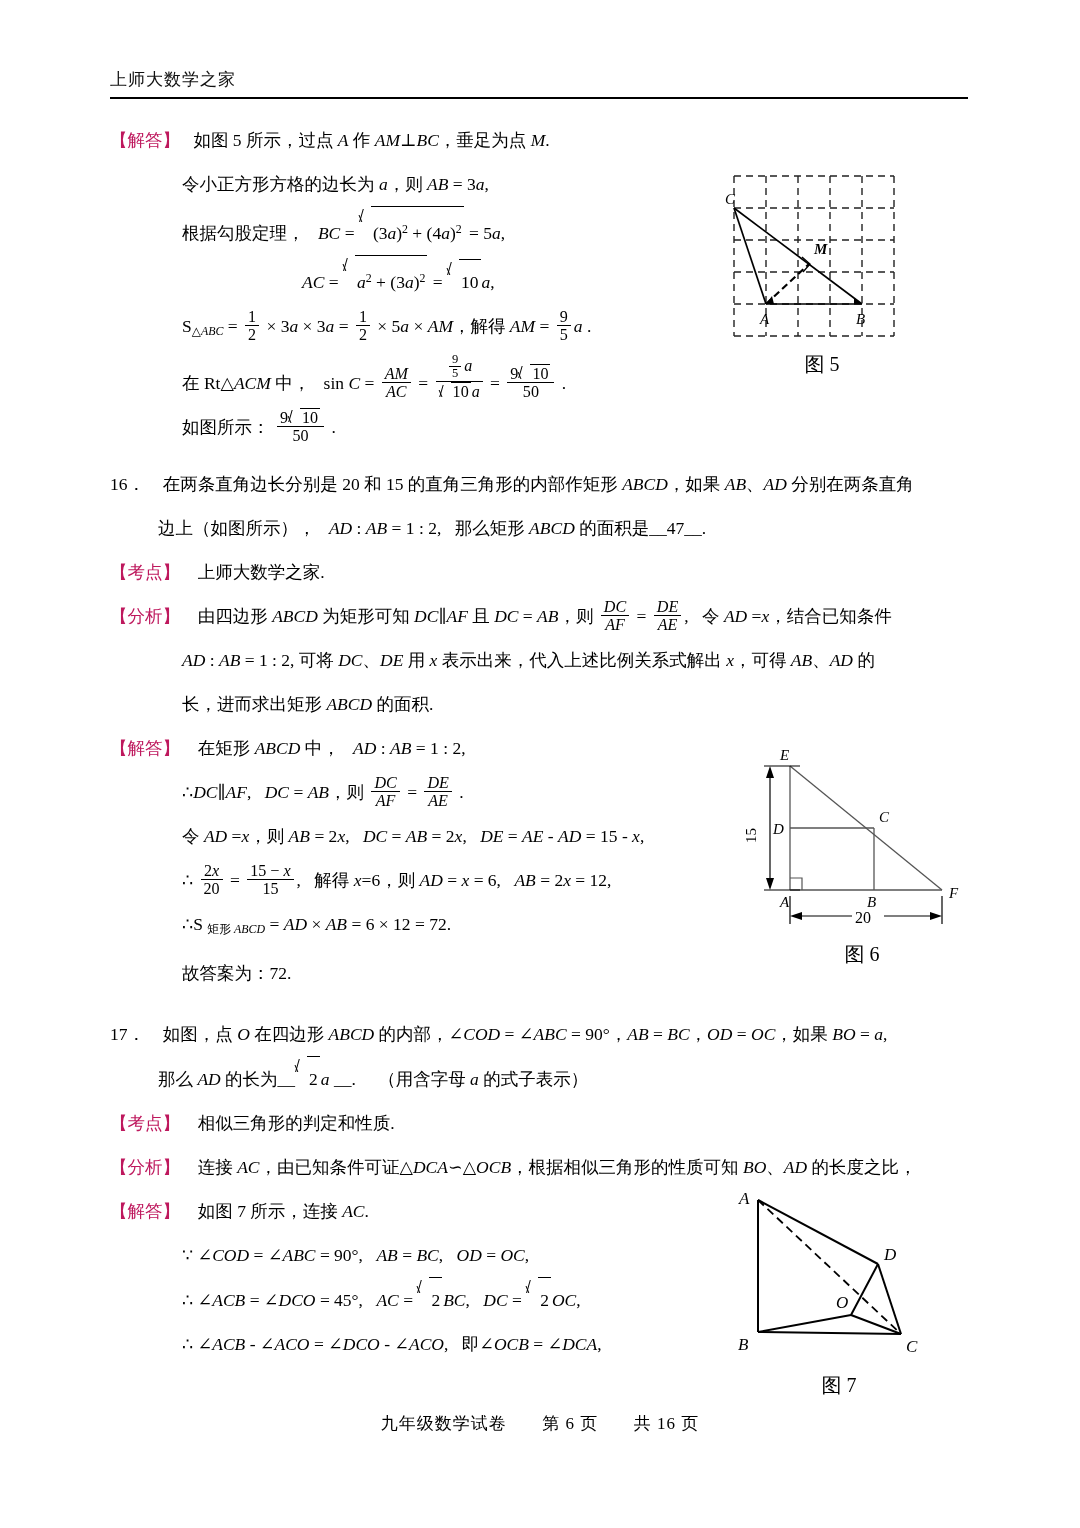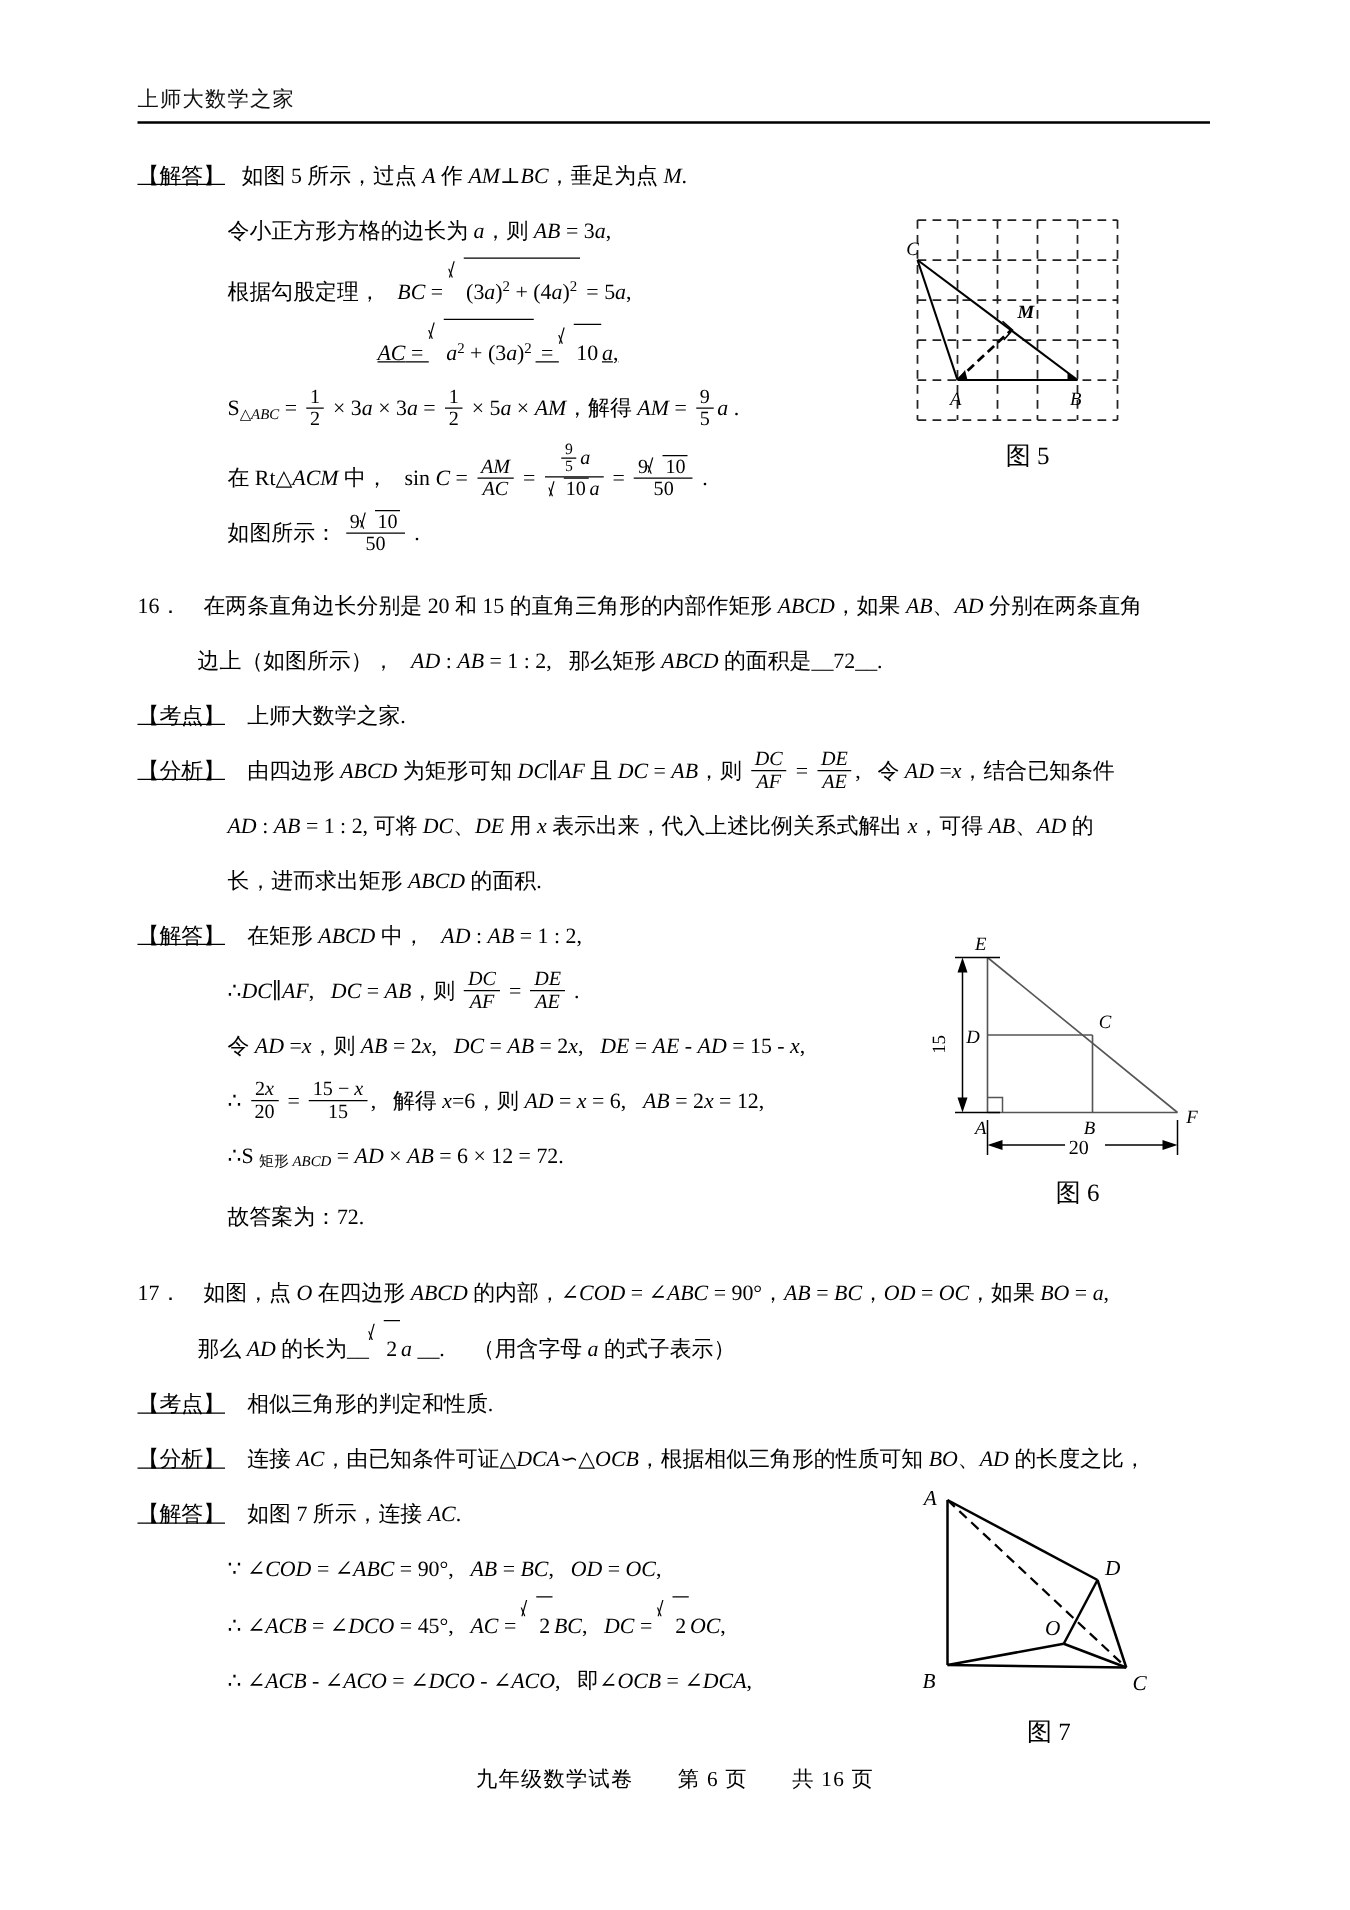--- a/index.html
+++ b/index.html
@@ -20,21 +20,21 @@
                  border-top:2px solid #000; }
 
   
   .footer { position:absolute; left:0; top:1412px; width:1080px;
             text-align:center; font-size:17px; letter-spacing:1px; }
   .footer span { margin:0 4px; }
 
   
   .blk { position:absolute; }
   .line { font-size:17.5px; line-height:44px; white-space:nowrap; }
-  .tag { color:#000000;text-decoration:underline; }
+  .tag { color:#be185d; }
   .ital { font-style:italic; font-family:"Liberation Serif",serif; }
   .cn { font-family:"Liberation Serif","DejaVu Serif",serif; }
   .sp { display:inline-block; width:9px; }
   .sp2 { display:inline-block; width:18px; }
 
   
   .frac { display:inline-block; vertical-align:-0.52em; text-align:center;
           font-size:0.92em; line-height:1.08; margin:0 3px; }
   .frac .n { display:block; padding:0 3px; border-bottom:1.2px solid #000; }
   .frac .d { display:block; padding:0 3px; }
@@ -85,21 +85,21 @@
       <span class="cn">令小正方形方格的边长为 <i class="ital">a</i>，则 <i class="ital">AB</i> = 3<i class="ital">a</i>,</span>
     </div>
 
     <div class="line" style="padding-left:72px;">
       <span class="cn">根据勾股定理，</span><span class="sp"></span>
       <i class="ital">BC</i> =
       <span class="rad"><span class="bar">(3<i class="ital">a</i>)<span class="sup">2</span> + (4<i class="ital">a</i>)<span class="sup">2</span></span></span>
       = 5<i class="ital">a</i>,
     </div>
 
-    <div class="line" style="padding-left:192px;text-decoration:underline;">
+    <div class="line" style="padding-left:192px;">
       <i class="ital">AC</i> =
       <span class="rad"><span class="bar"><i class="ital">a</i><span class="sup">2</span> + (3<i class="ital">a</i>)<span class="sup">2</span></span></span>
       = <span class="rad"><span class="bar">10</span></span><i class="ital">a</i>,
     </div>
 
     <div class="line" style="padding-left:72px;">
       S<span class="sub">△<i class="ital">ABC</i></span> =
       <span class="frac"><span class="n">1</span><span class="d">2</span></span>
       × 3<i class="ital">a</i> × 3<i class="ital">a</i> =
       <span class="frac"><span class="n">1</span><span class="d">2</span></span>
@@ -162,21 +162,21 @@
 
     <div class="line">
       <span>16．</span>
       <span class="sp"></span>
       <span class="cn">在两条直角边长分别是 20 和 15 的直角三角形的内部作矩形 <i class="ital">ABCD</i>，如果 <i class="ital">AB</i>、<i class="ital">AD</i> 分别在两条直角</span>
     </div>
 
     <div class="line" style="padding-left:48px;">
       <span class="cn">边上（如图所示），</span><span class="sp"></span>
       <i class="ital">AD</i> : <i class="ital">AB</i> = 1 : 2,<span class="sp"></span>
-      <span class="cn">那么矩形 <i class="ital">ABCD</i> 的面积是</span><span class="cn">__</span><span>72</span><span class="cn">__.</span>
+      <span class="cn">那么矩形 <i class="ital">ABCD</i> 的面积是</span><span class="cn">__</span><span>47</span><span class="cn">__.</span>
     </div>
 
     <div class="line">
       <span class="tag">【考点】</span>
       <span class="sp"></span>
       <span class="cn">上师大数学之家.</span>
     </div>
 
     <div class="line">
       <span class="tag">【分析】</span>

